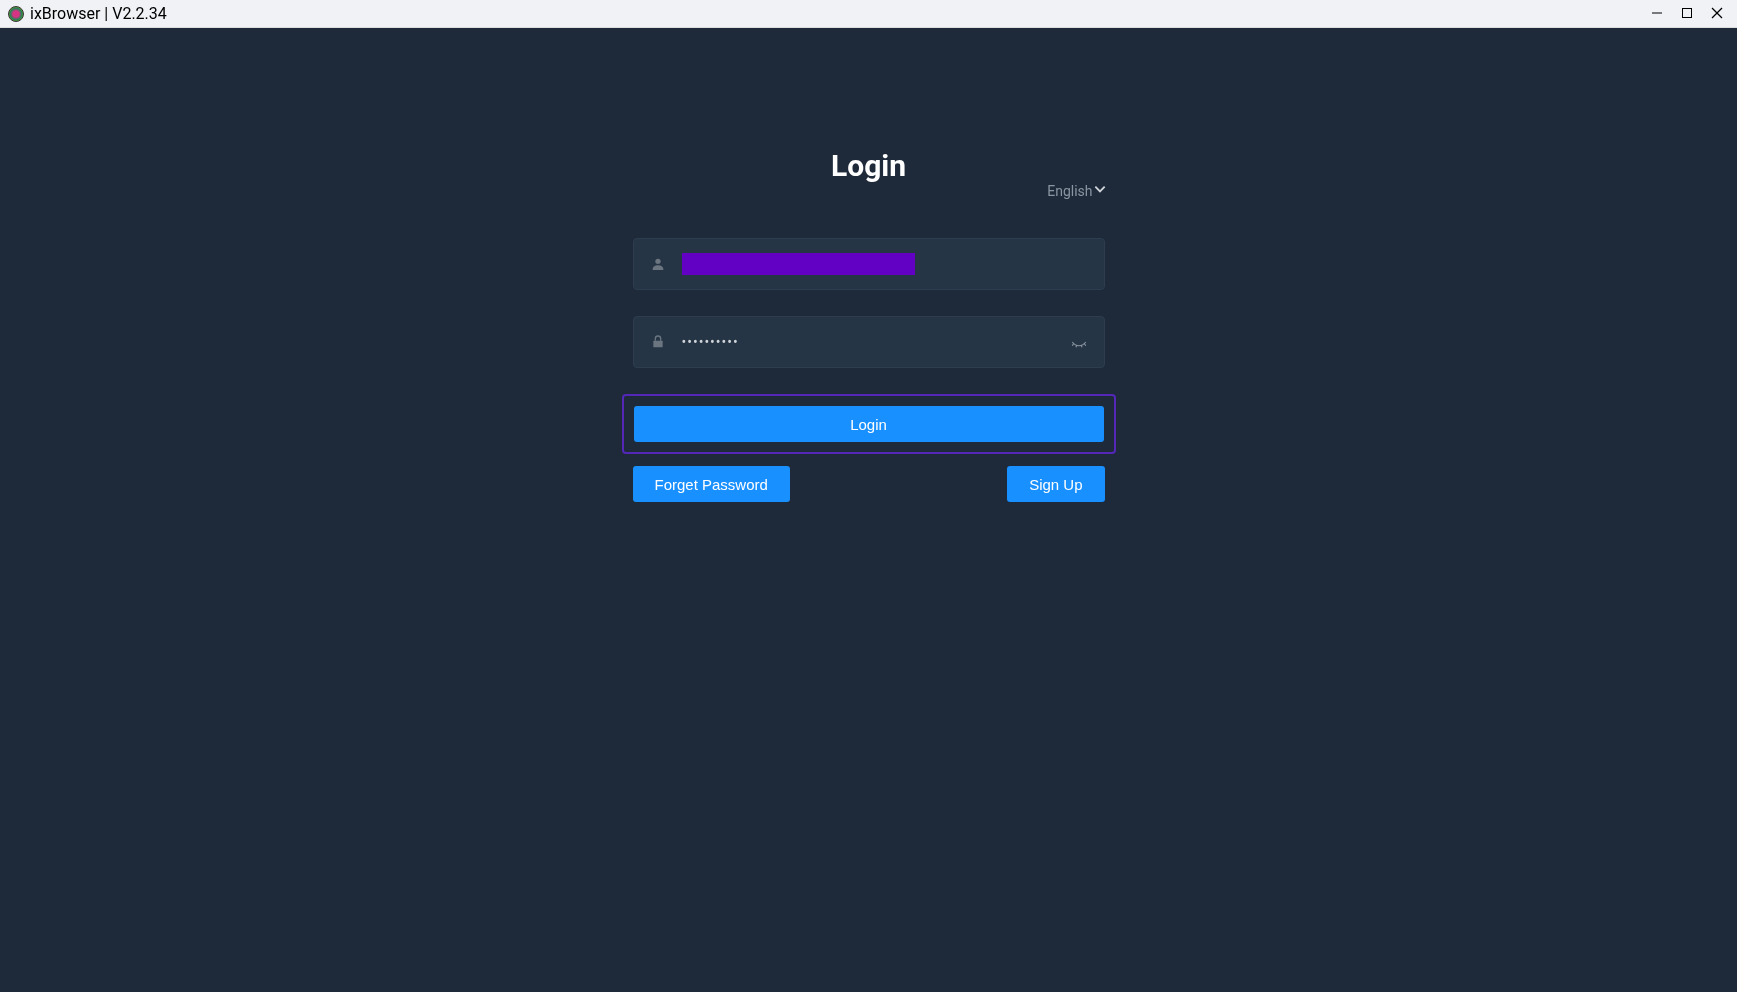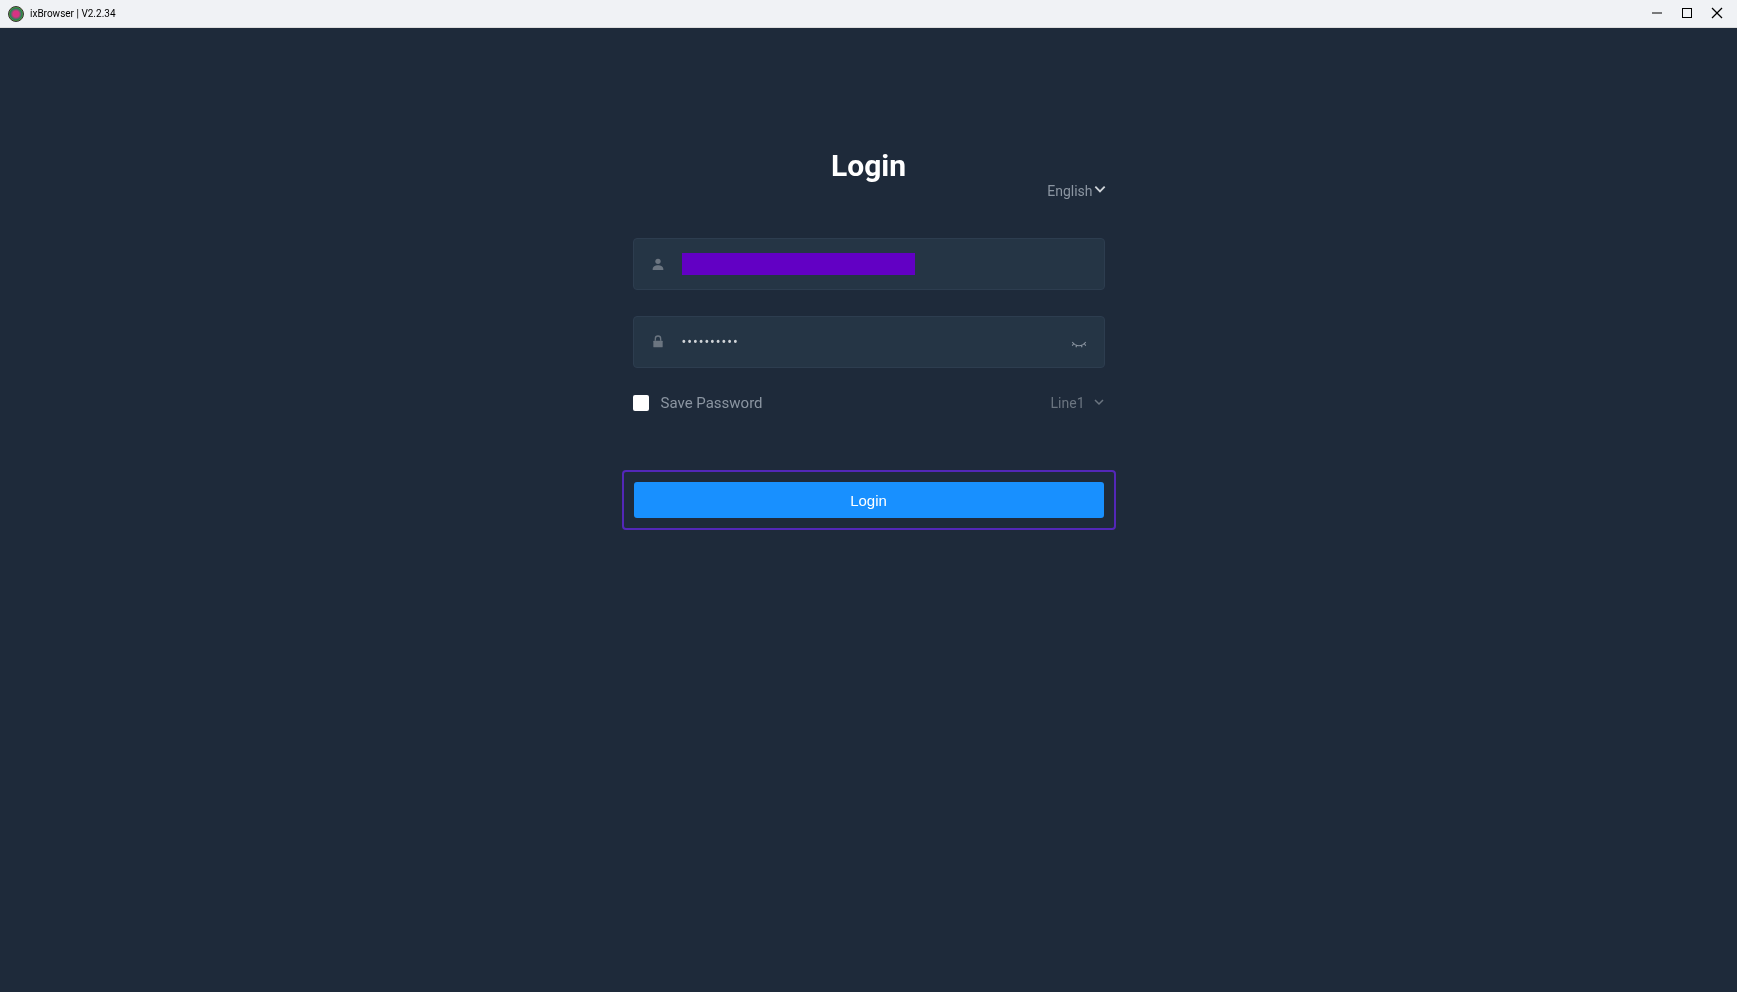--- a/index.html
+++ b/index.html
@@ -29,21 +29,21 @@
       gap: 6px;
     }
     .app-icon {
       width: 16px;
       height: 16px;
       border-radius: 50%;
       background: radial-gradient(circle, #d63384 30%, #198754 60%, #ffc107 90%);
       border: 1px solid #333;
     }
     .app-title {
-      font-size: 10px;
+      font-size: 16px;
       color: #000;
     }
     .window-controls {
       display: flex;
       gap: 18px;
       padding-right: 10px;
     }
     .window-controls svg {
       width: 12px;
       height: 12px;
@@ -242,33 +242,23 @@
       <svg width="18" height="18" viewBox="0 0 24 24" fill="none" stroke="#8b95a1" stroke-width="1.5">
           <path d="M3 12c3 4 6 5 9 5s6-1 9-5"></path>
           <line x1="5" y1="14" x2="3" y2="17"></line>
           <line x1="9" y1="16" x2="8" y2="19"></line>
           <line x1="15" y1="16" x2="16" y2="19"></line>
           <line x1="19" y1="14" x2="21" y2="17"></line>
         </svg>
     </span>
   </div>
 
-  <div class="options-row">
-    <div class="save-password">
-      <div class="checkbox"></div>
-      <span class="save-password-label">Save Password</span>
-    </div>
-    <div class="line-selector">
-      <span>Line1</span>
-      <span>
-        <svg width="12" height="12" viewBox="0 0 12 12">
-            <path d="M2 4 L6 8 L10 4" fill="none" stroke="#6b7580" stroke-width="1.5"></path>
-          </svg>
-      </span>
-    </div>
-  </div>
 
   <div class="login-button-wrap">
     <button class="login-button">Login</button>
   </div>
 
+  <div class="bottom-buttons">
+    <button class="secondary-button">Forget Password</button>
+    <button class="secondary-button">Sign Up</button>
+  </div>
 
 </div>
 
 </body></html>

